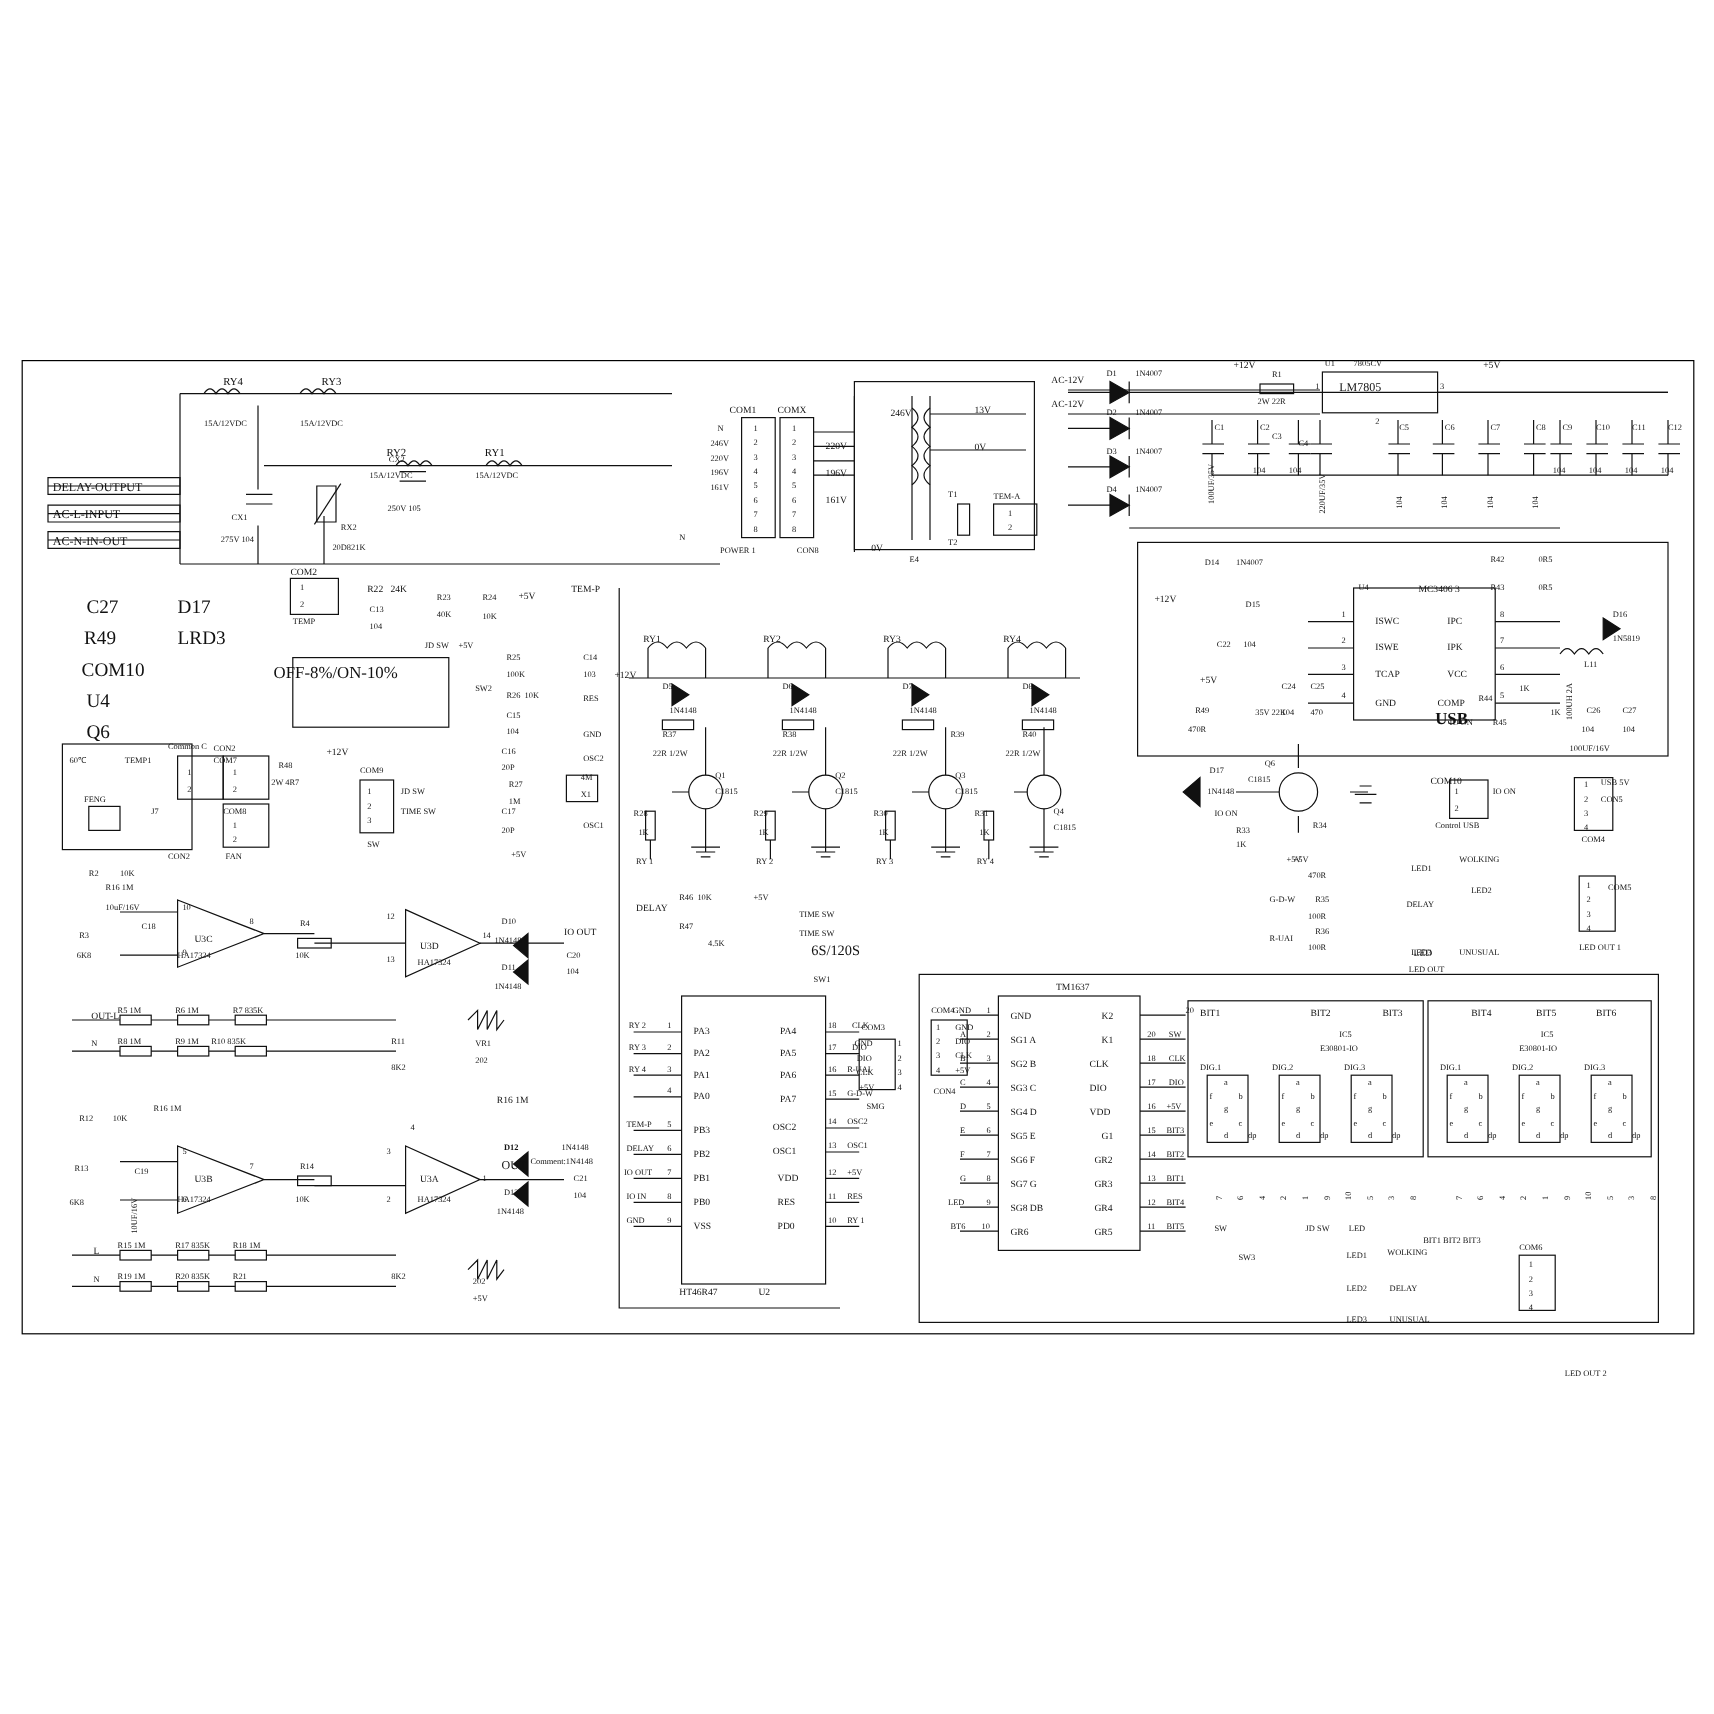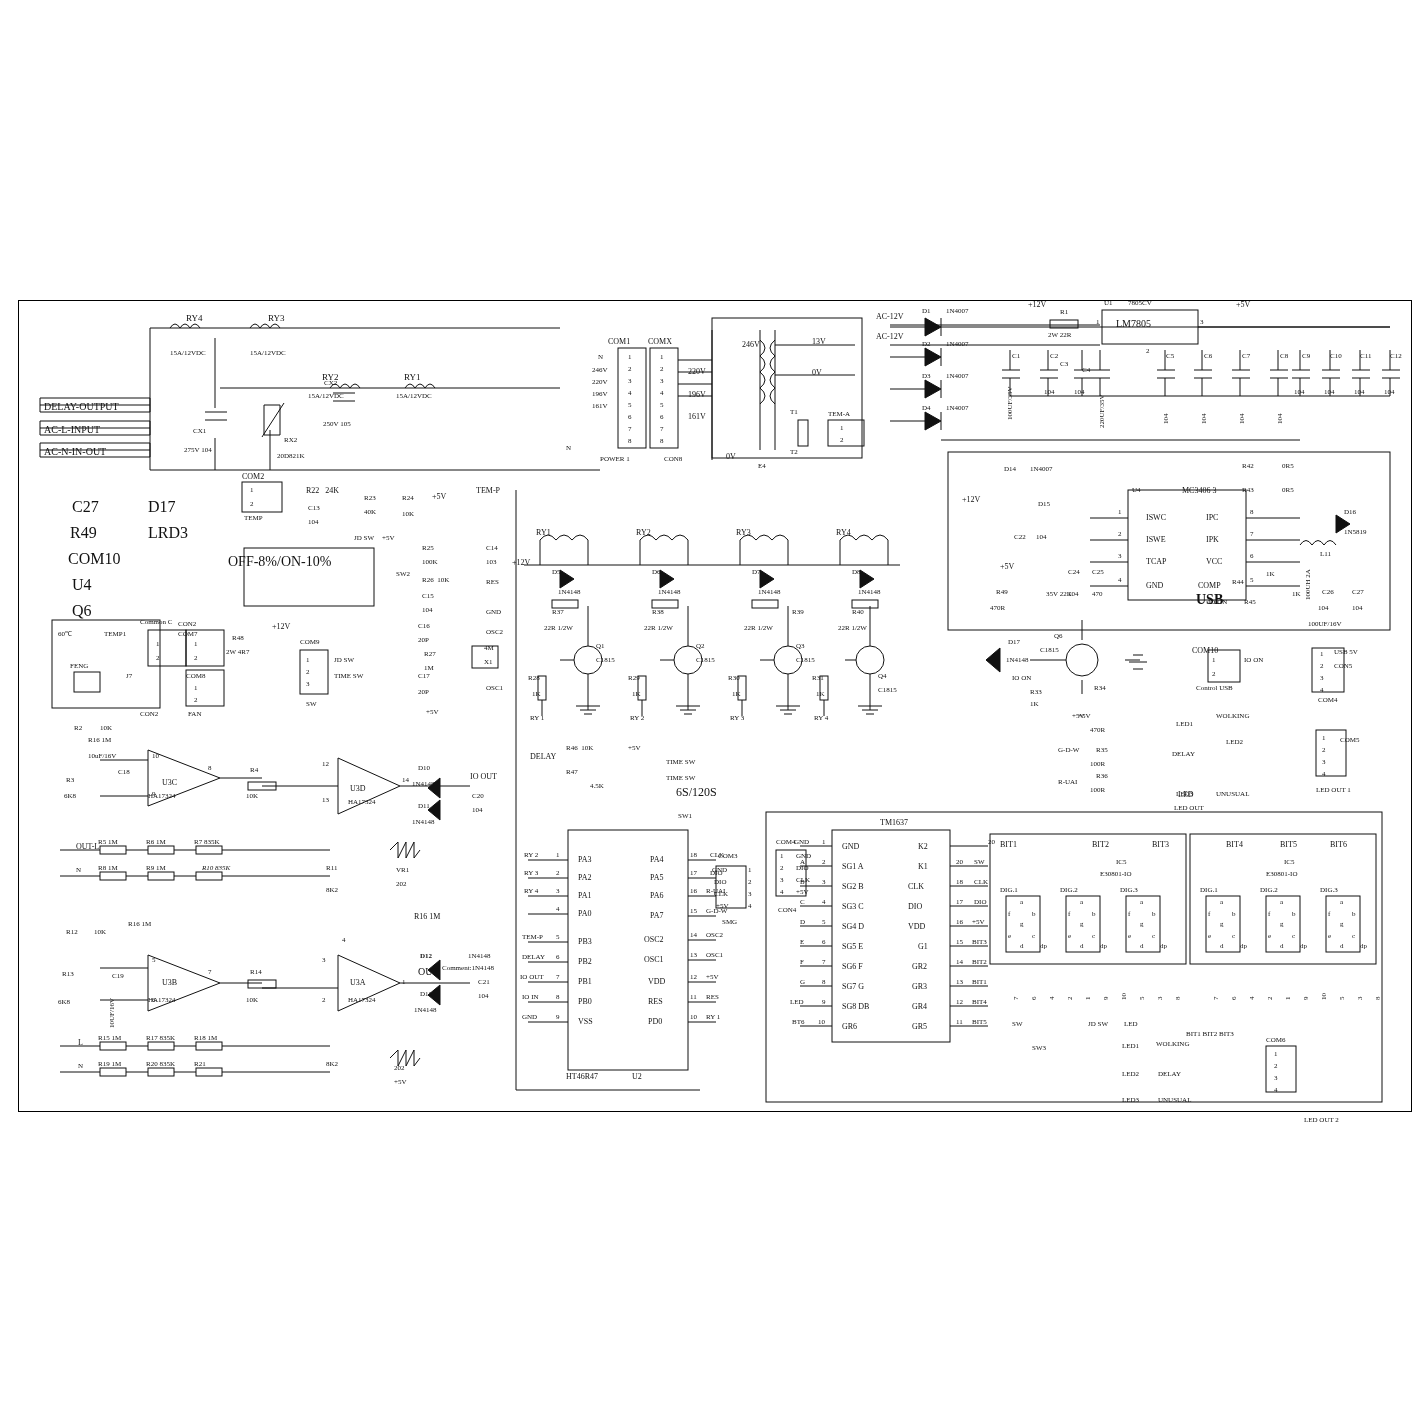--- a/index.html
+++ b/index.html
@@ -553,21 +553,21 @@
   <div class="lbl s7" style="left:472px;top:792px;">C20</div>
   <div class="lbl s7" style="left:472px;top:806px;">104</div>
   <div class="lbl s8" style="left:470px;top:772px;">IO OUT</div>
   <div class="lbl s8" style="left:76px;top:842px;">OUT-L</div>
   <div class="lbl s7" style="left:98px;top:838px;">R5 1M</div>
   <div class="lbl s7" style="left:146px;top:838px;">R6 1M</div>
   <div class="lbl s7" style="left:194px;top:838px;">R7 835K</div>
   <div class="lbl s7" style="left:76px;top:866px;">N</div>
   <div class="lbl s7" style="left:98px;top:864px;">R8 1M</div>
   <div class="lbl s7" style="left:146px;top:864px;">R9 1M</div>
-  <div class="lbl s7" style="left:202px;top:864px;font-style:italic;">R10 835K</div>
+  <div class="lbl s7" style="left:176px;top:864px;">R10 835K</div>
   <div class="lbl s7" style="left:326px;top:864px;">R11</div>
   <div class="lbl s7" style="left:326px;top:886px;">8K2</div>
   <div class="lbl s7" style="left:396px;top:866px;">VR1</div>
   <div class="lbl s7" style="left:396px;top:880px;">202</div>
   <div class="lbl s7" style="left:66px;top:928px;">R12</div>
   <div class="lbl s7" style="left:94px;top:928px;">10K</div>
   <div class="lbl s7" style="left:128px;top:920px;">R16 1M</div>
   <div class="lbl s7" style="left:112px;top:972px;">C19</div>
   <div class="lbl s7 rot" style="left:108px;top:1028px;">10UF/16V</div>
   <div class="lbl s7" style="left:62px;top:970px;">R13</div>
@@ -880,15 +880,15 @@
   <div class="lbl s7" style="left:1156px;top:1040px;">WOLKING</div>
   <div class="lbl s7" style="left:1122px;top:1070px;">LED2</div>
   <div class="lbl s7" style="left:1158px;top:1070px;">DELAY</div>
   <div class="lbl s7" style="left:1122px;top:1096px;">LED3</div>
   <div class="lbl s7" style="left:1158px;top:1096px;">UNUSUAL</div>
   <div class="lbl s7" style="left:1266px;top:1036px;">COM6</div>
   <div class="lbl s7" style="left:1274px;top:1050px;">1</div>
   <div class="lbl s7" style="left:1274px;top:1062px;">2</div>
   <div class="lbl s7" style="left:1274px;top:1074px;">3</div>
   <div class="lbl s7" style="left:1274px;top:1086px;">4</div>
-  <div class="lbl s7" style="left:1262px;top:1116px;padding-left:42px;">LED OUT 2</div>
+  <div class="lbl s7" style="left:1262px;top:1141px;padding-left:42px;">LED OUT 2</div>
 
 </div>
 
 </body></html>

